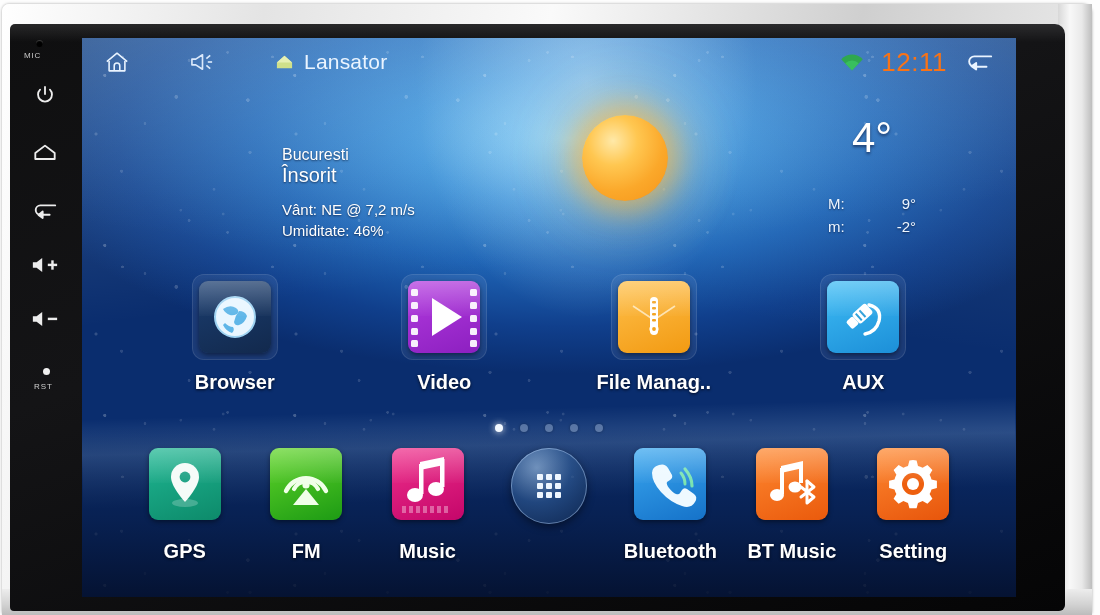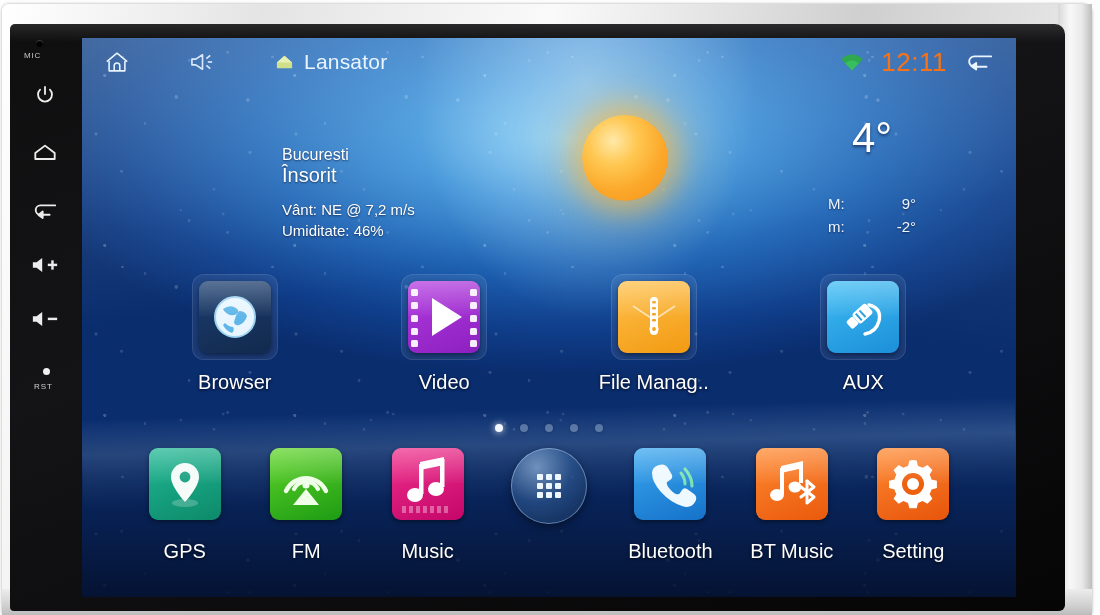--- a/index.html
+++ b/index.html
@@ -233,20 +233,21 @@
     background: rgba(255,255,255,.07);
     box-shadow: inset 0 0 0 1px rgba(255,255,255,.10);
   }
   .app-wrap { position: relative; width: 86px; height: 78px;
               display: flex; align-items: flex-start; justify-content: center; }
   .label {
     margin-top: 12px;
     font-size: 20px; color: #ffffff;
     text-shadow: 0 1px 3px rgba(0,0,10,.8);
     white-space: nowrap;
+    font-weight: bold;
   }
   .row2 .label { margin-top: 14px; }
 
   
   .t-browser  { background: linear-gradient(160deg, #1b3e70 0%, #12294d 100%); }
   .t-video    { background: linear-gradient(160deg, #b43ce0 0%, #8c1fc0 100%); }
   .t-file     { background: linear-gradient(160deg, #ffc14d 0%, #f29a12 100%); }
   .t-aux      { background: linear-gradient(160deg, #3fbdf5 0%, #1c8fd8 100%); }
   .t-gallery  { background: linear-gradient(160deg, #8fd0f2 0%, #5aa9dd 100%); }
   .t-dvr      { background: linear-gradient(160deg, #ff7a2e 0%, #e8520c 100%); }

